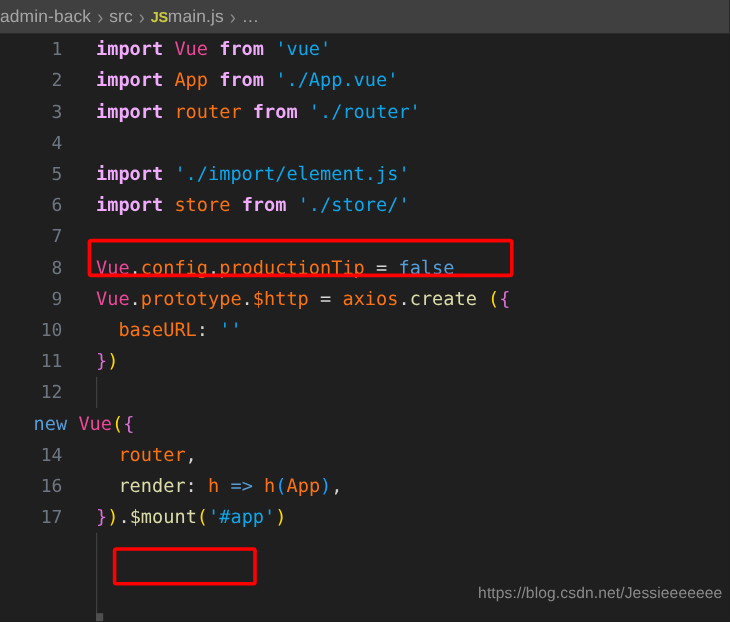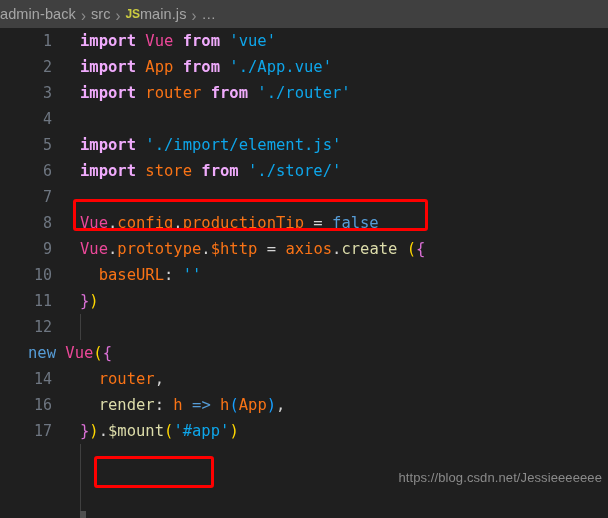--- a/index.html
+++ b/index.html
@@ -118,21 +118,21 @@
     border: 3px solid #ff0000;
     border-radius: 3px;
     pointer-events: none;
     box-sizing: border-box;
   }
 
   
   .watermark {
     position: absolute;
     right: 6px;
-    bottom: 33px;
+    bottom: 17px;
     font-family: "Liberation Sans", sans-serif;
     font-size: 13px;
     color: #8a8a8a;
     letter-spacing: 0.1px;
     white-space: nowrap;
   }
 
   
   .hscroll-track {
     position: absolute;

